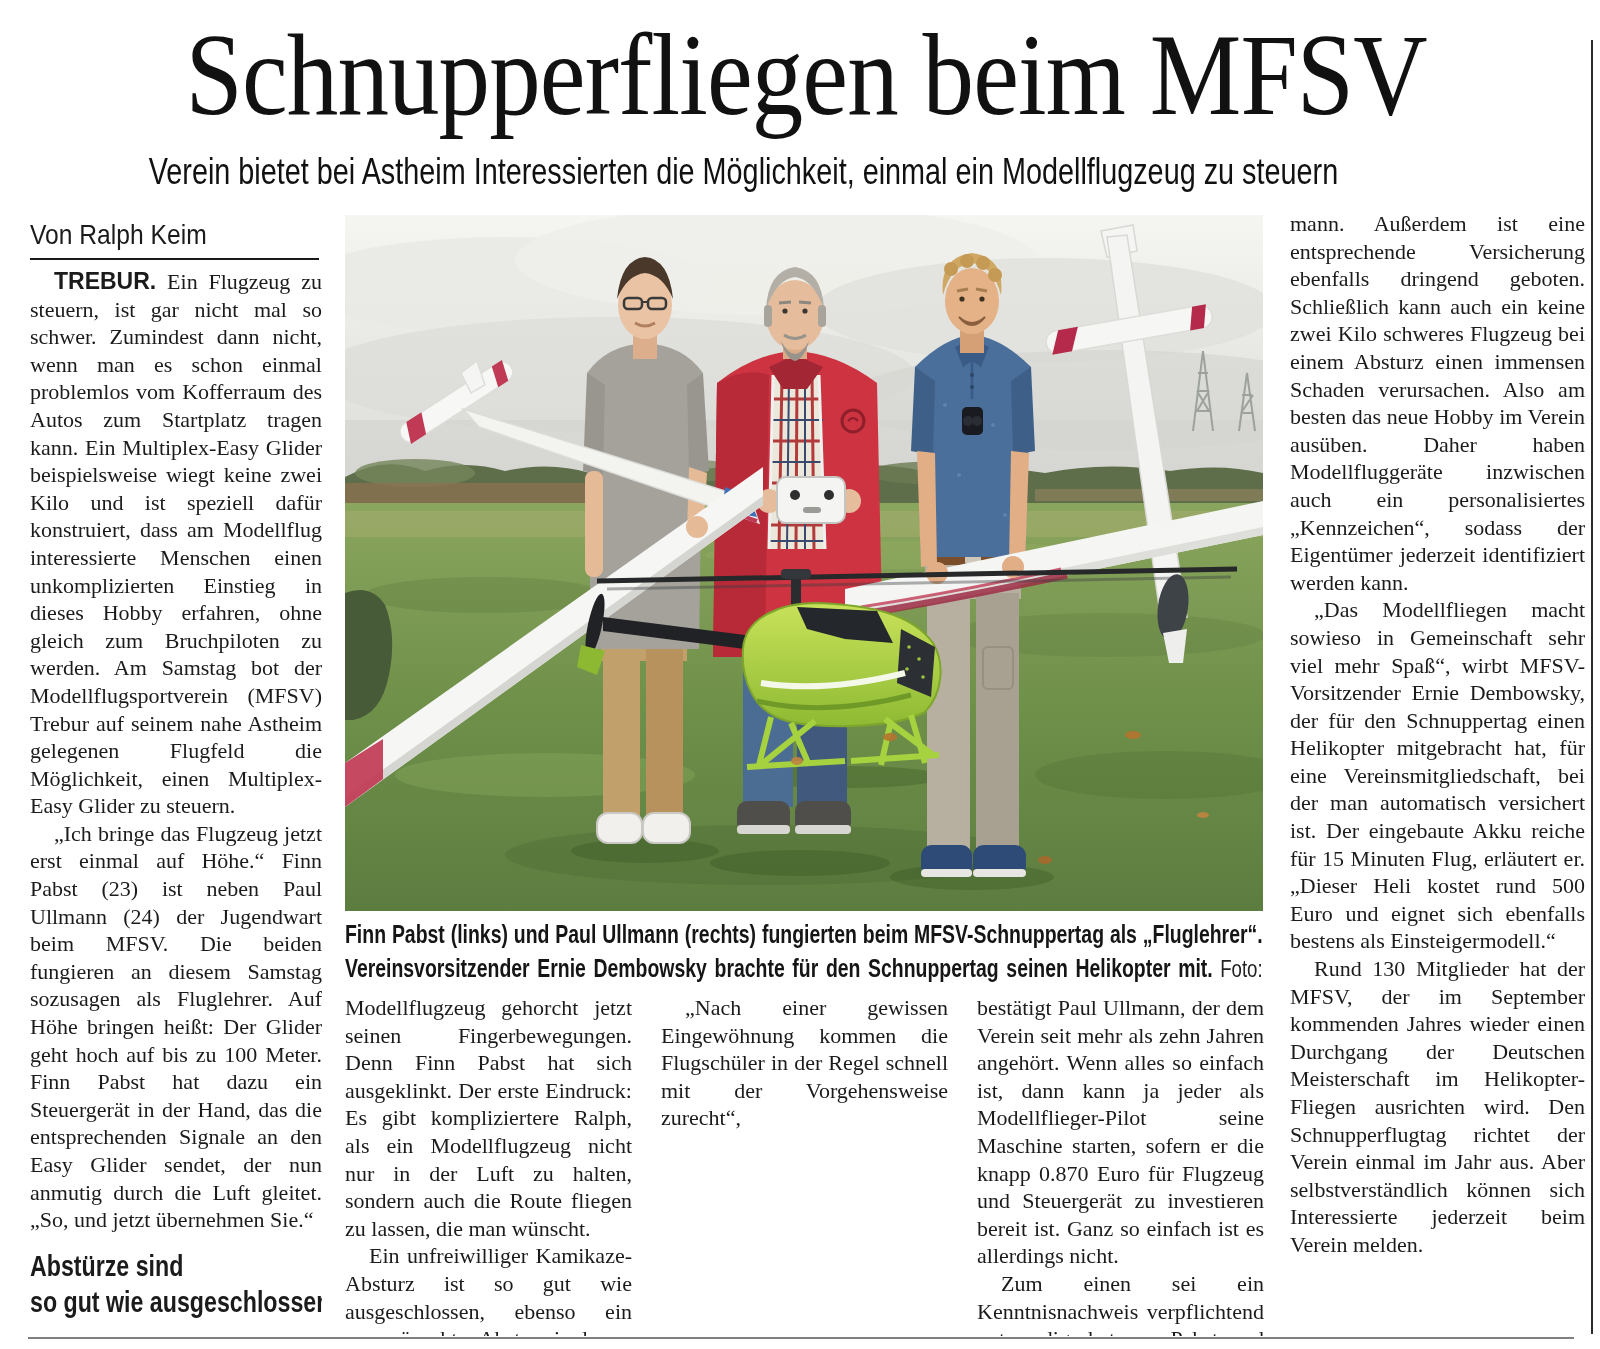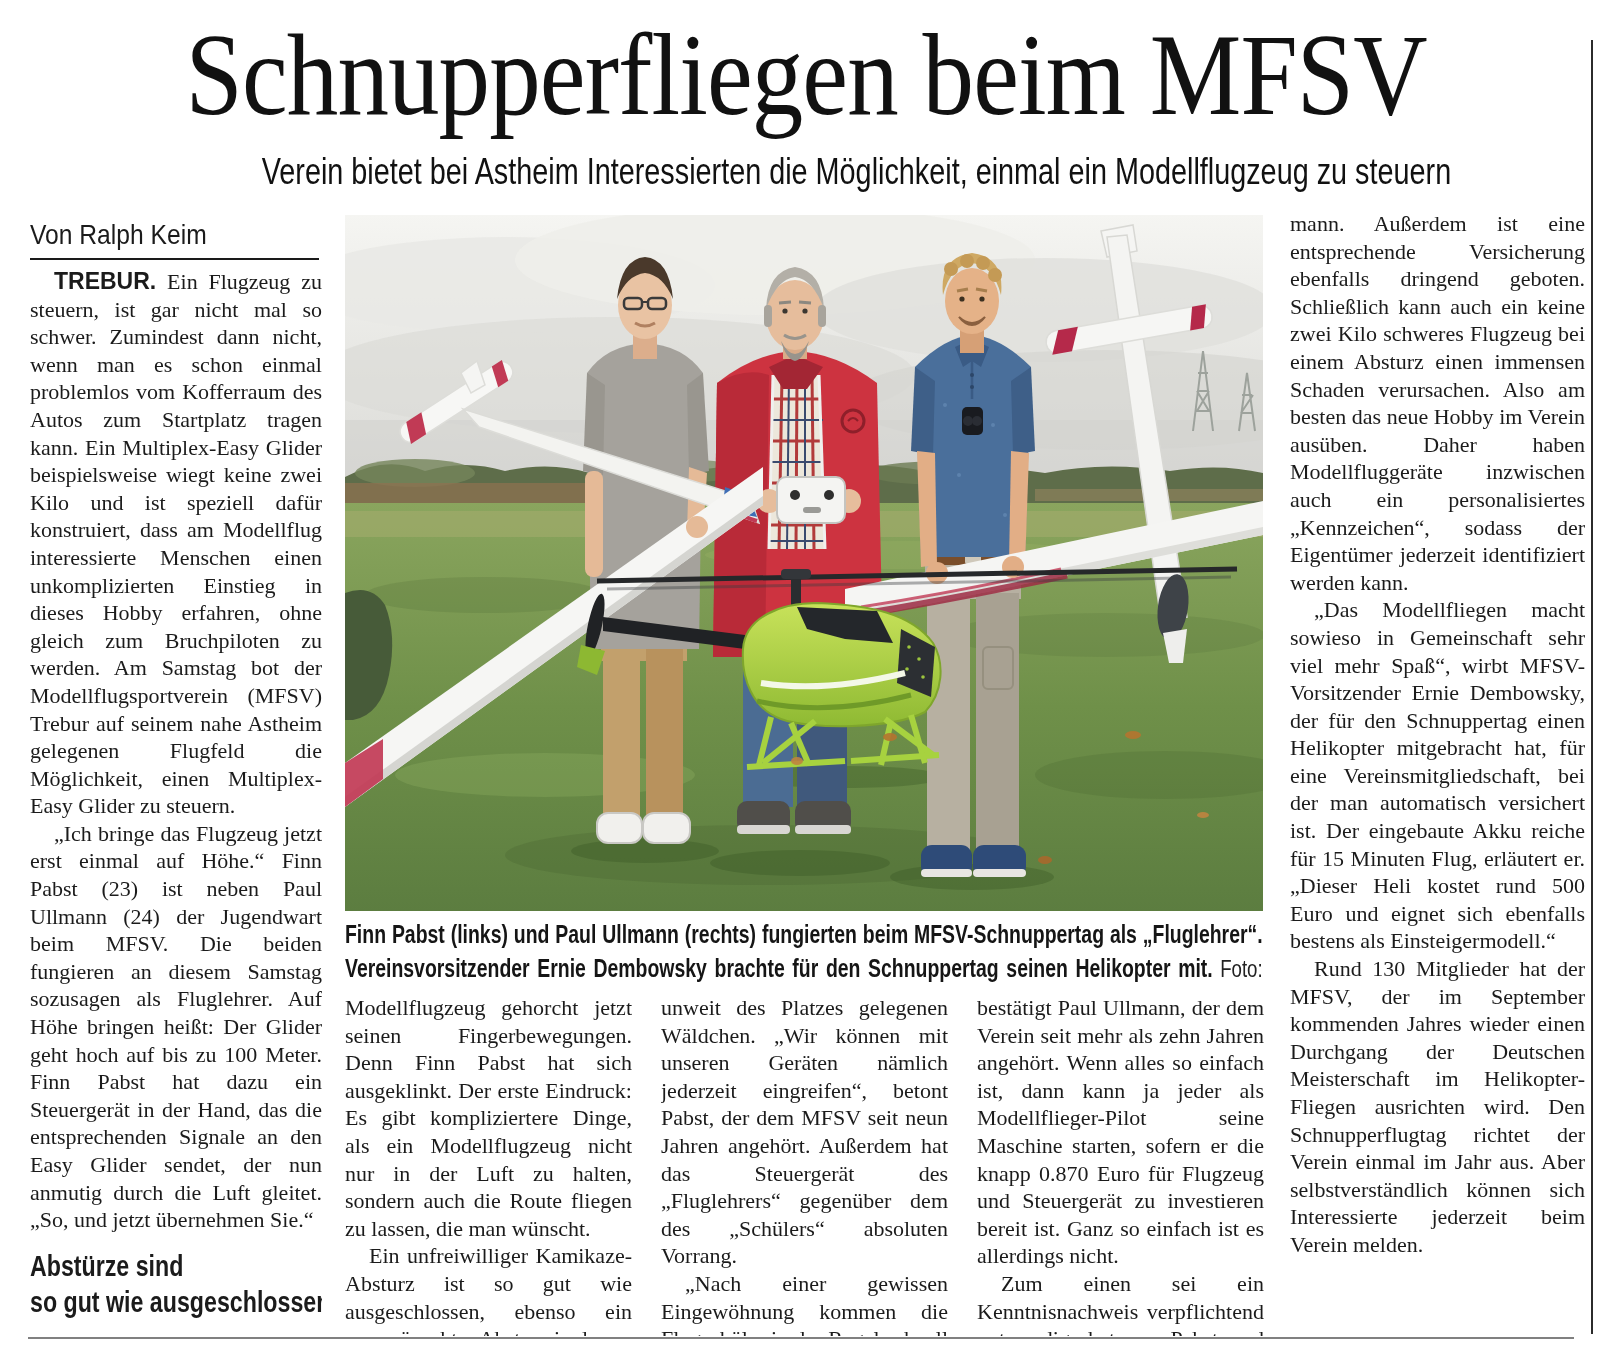--- a/index.html
+++ b/index.html
@@ -9,21 +9,21 @@
   }
   .abs{position:absolute;}
 
   
   .headline-wrap{left:13px;right:0;top:14px;text-align:center;}
   .headline{
     display:inline-block;transform:scaleX(.88);transform-origin:center top;
     font-family:"Liberation Serif",serif;font-weight:400;font-size:117px;
     line-height:1.04;letter-spacing:-1px;white-space:nowrap;color:#111;
   }
-  .subheadline-wrap{left:0;right:0;top:151px;text-align:right;}
+  .subheadline-wrap{left:0;right:0;top:151px;text-align:left;}
   .subheadline{
     display:inline-block;transform:scaleX(.80);transform-origin:center top;
     font-family:"Liberation Sans",sans-serif;font-weight:400;font-size:36px;
     white-space:nowrap;color:#111;
   }
 
   
   .byline{
     left:30px;top:219px;font-family:"Liberation Sans",sans-serif;
     font-size:28px;transform:scaleX(.88);transform-origin:left top;white-space:nowrap;
@@ -342,25 +342,24 @@
     </svg>
   </div>
 
   <div class="abs caption">
     <div class="caption-inner">
       <span>Finn Pabst (links) und Paul Ullmann (rechts) fungierten beim MFSV-Schnuppertag als „Fluglehrer“. Vereinsvorsitzender Ernie Dembowsky brachte für den Schnuppertag seinen Helikopter mit.</span><span class="credit"> Foto: Ralph Keim</span>
     </div>
   </div>
 
   <div id="bcol1" class="abs bcol serif-col">
-    <p>Modellflugzeug gehorcht jetzt seinen Fingerbewegungen. Denn Finn Pabst hat sich ausgeklinkt. Der erste Eindruck: Es gibt kompliziertere Dinge, als ein Modellflugzeug nicht nur in der Luft zu halten, sondern auch die Route fliegen zu lassen, die man wünscht.</p>
+    <p>Modellflugzeug gehorcht jetzt seinen Fingerbewegungen. Denn Finn Pabst hat sich ausgeklinkt. Der erste Eindruck: Es gibt kompliziertere Ralph, als ein Modellflugzeug nicht nur in der Luft zu halten, sondern auch die Route fliegen zu lassen, die man wünscht.</p>
     <p class="indent">Ein unfreiwilliger Kamikaze-Absturz ist so gut wie ausgeschlossen, ebenso ein unerwünschter Absturz in dem</p>
   </div>
   <div id="bcol2" class="abs bcol serif-col">
-    <p>unweit des Platzes gelegenen Wäldchen. „Wir können mit unseren Geräten nämlich jederzeit eingreifen“, betont Pabst, der dem MFSV seit neun Jahren angehört. Außerdem hat das Steuergerät des „Fluglehrers“ gegenüber dem des „Schülers“ absoluten Vorrang.</p>
     <p class="indent">„Nach einer gewissen Eingewöhnung kommen die Flugschüler in der Regel schnell mit der Vorgehensweise zurecht“,</p>
   </div>
   <div id="bcol3" class="abs bcol serif-col">
     <p>bestätigt Paul Ullmann, der dem Verein seit mehr als zehn Jahren angehört. Wenn alles so einfach ist, dann kann ja jeder als Modellflieger-Pilot seine Maschine starten, sofern er die knapp 0.870 Euro für Flugzeug und Steuergerät zu investieren bereit ist. Ganz so einfach ist es allerdings nicht.</p>
     <p class="indent">Zum einen sei ein Kenntnisnachweis verpflichtend notwendig, betonen Pabst und Ull-</p>
   </div>
 
   <div class="abs col-right serif-col">
     <p>mann. Außerdem ist eine entsprechende Versicherung ebenfalls dringend geboten. Schließlich kann auch ein keine zwei Kilo schweres Flugzeug bei einem Absturz einen immensen Schaden verursachen. Also am besten das neue Hobby im Verein ausüben. Daher haben Modellfluggeräte inzwischen auch ein personalisiertes „Kennzeichen“, sodass der Eigentümer jederzeit identifiziert werden kann.</p>
     <p class="indent">„Das Modellfliegen macht sowieso in Gemeinschaft sehr viel mehr Spaß“, wirbt MFSV-Vorsitzender Ernie Dembowsky, der für den Schnuppertag einen Helikopter mitgebracht hat, für eine Vereinsmitgliedschaft, bei der man automatisch versichert ist. Der eingebaute Akku reiche für 15 Minuten Flug, erläutert er. „Dieser Heli kostet rund 500 Euro und eignet sich ebenfalls bestens als Einsteigermodell.“</p>

